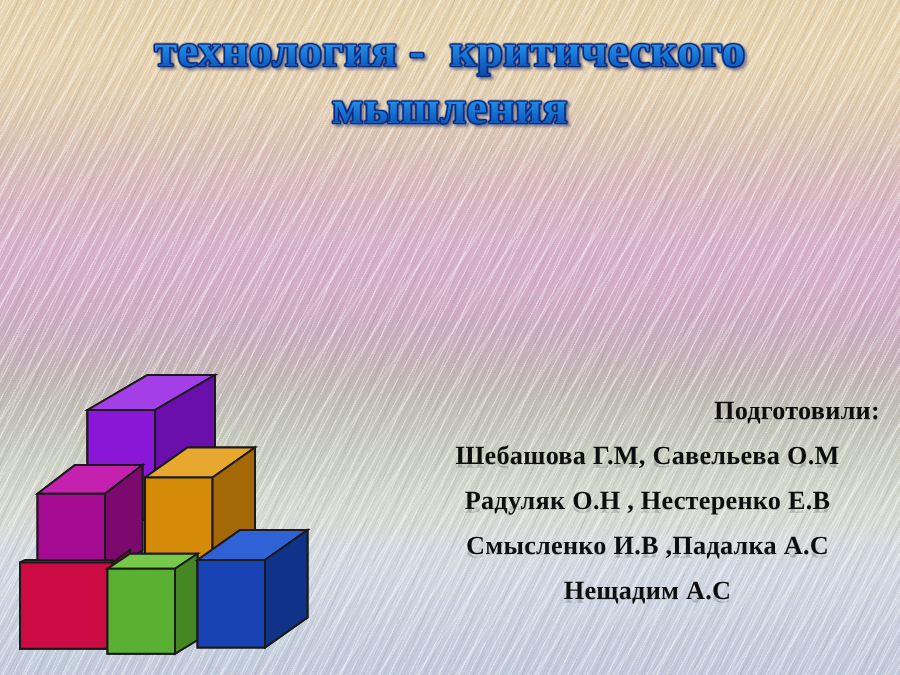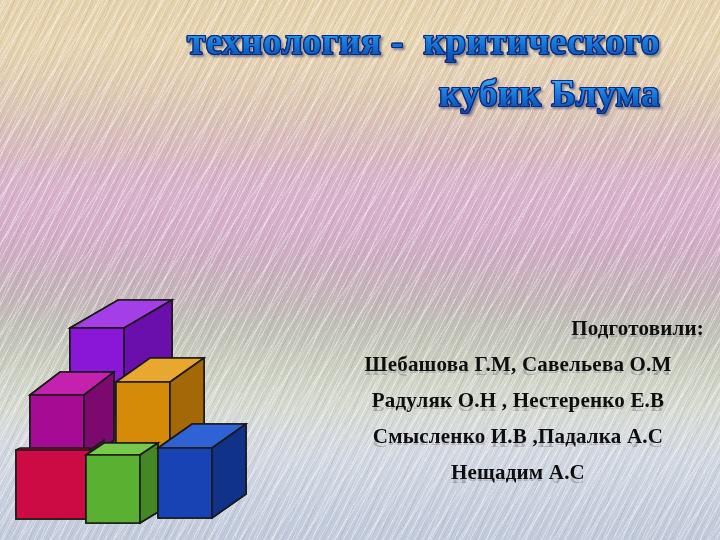--- a/index.html
+++ b/index.html
@@ -112,21 +112,20 @@
     -webkit-text-fill-color: transparent;
     text-shadow: none;
     filter:
       drop-shadow(1px 0 0 #0a2a80)
       drop-shadow(-1px 0 0 #0a2a80)
       drop-shadow(0 1px 0 #0a2a80)
       drop-shadow(0 -1px 0 #0a2a80)
       drop-shadow(2px 2px 1px rgba(10,30,95,0.45));
     margin: 0 0 3px 0;
     white-space: pre;
-    text-align: right;
   }
   .title-line.l2 { margin-top: 5px; }
   .title-line.l3 { margin-top: 12px; }
 
   
   .authors {
     position: absolute;
     left: 332px;
     top: 318px;
     width: 372px;
@@ -175,21 +174,21 @@
 
 <div id="slide">
 
   <div class="bg-base"></div>
   <div class="bg-streaks"></div>
   <div class="bg-streaks2"></div>
   <div class="bg-streaks3"></div>
 
   <div class="title-block">
     <div class="title-line l1">технология -  критического</div>
-    <div class="title-line l3">кубик Блума</div>
+    <div class="title-line l2">мышления</div>
   </div>
 
   <svg class="cubes" width="720" height="540" viewBox="0 0 720 540">
 
     <g>
       <polygon points="70,328 118,300 172,300 172,388 118,388 70,388" fill="#8a16d8" stroke="#1a1a1a" stroke-width="1.6"></polygon>
       <polygon points="70,328 118,300 172,300 124,328" fill="#a43ee6" stroke="#1a1a1a" stroke-width="1.6"></polygon>
       <polygon points="70,328 124,328 124,416 70,416" fill="#8a16d8" stroke="#1a1a1a" stroke-width="1.6"></polygon>
       <polygon points="124,328 172,300 172,388 124,416" fill="#6a0fab" stroke="#1a1a1a" stroke-width="1.6"></polygon>
       <polygon points="70,328 124,328 124,416 70,416" fill="#8a16d8" stroke="#1a1a1a" stroke-width="1.6"></polygon>

